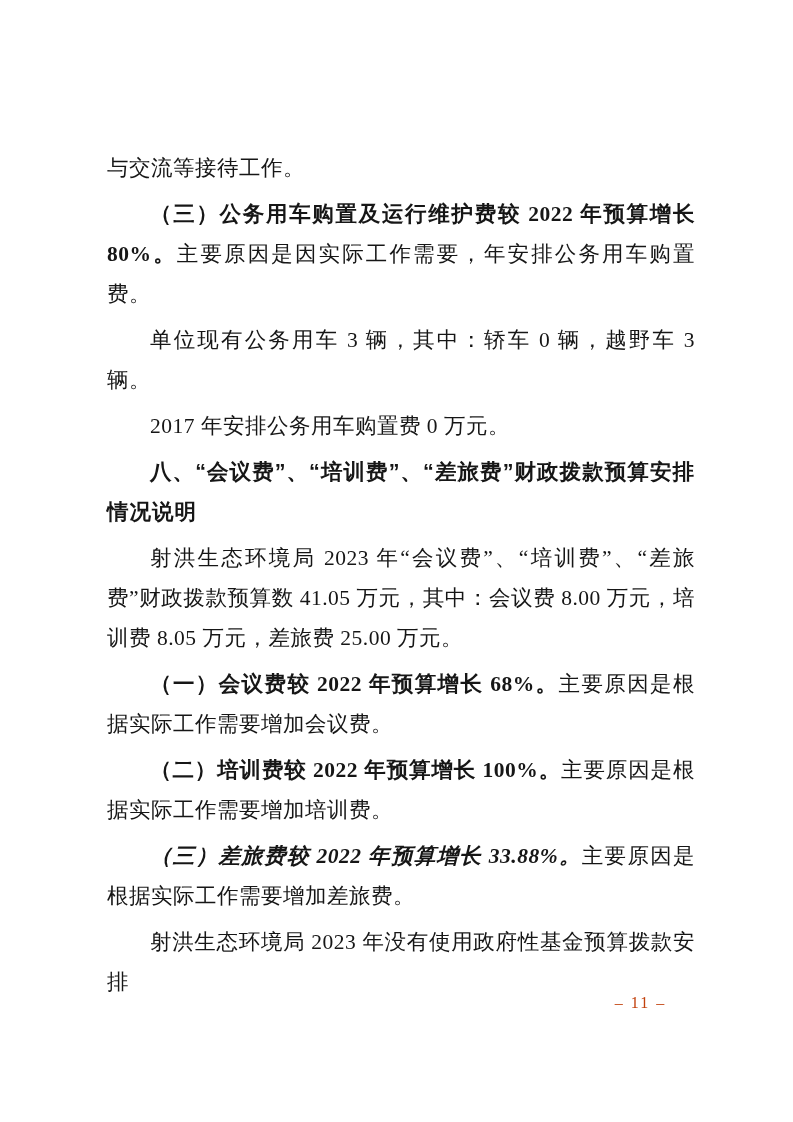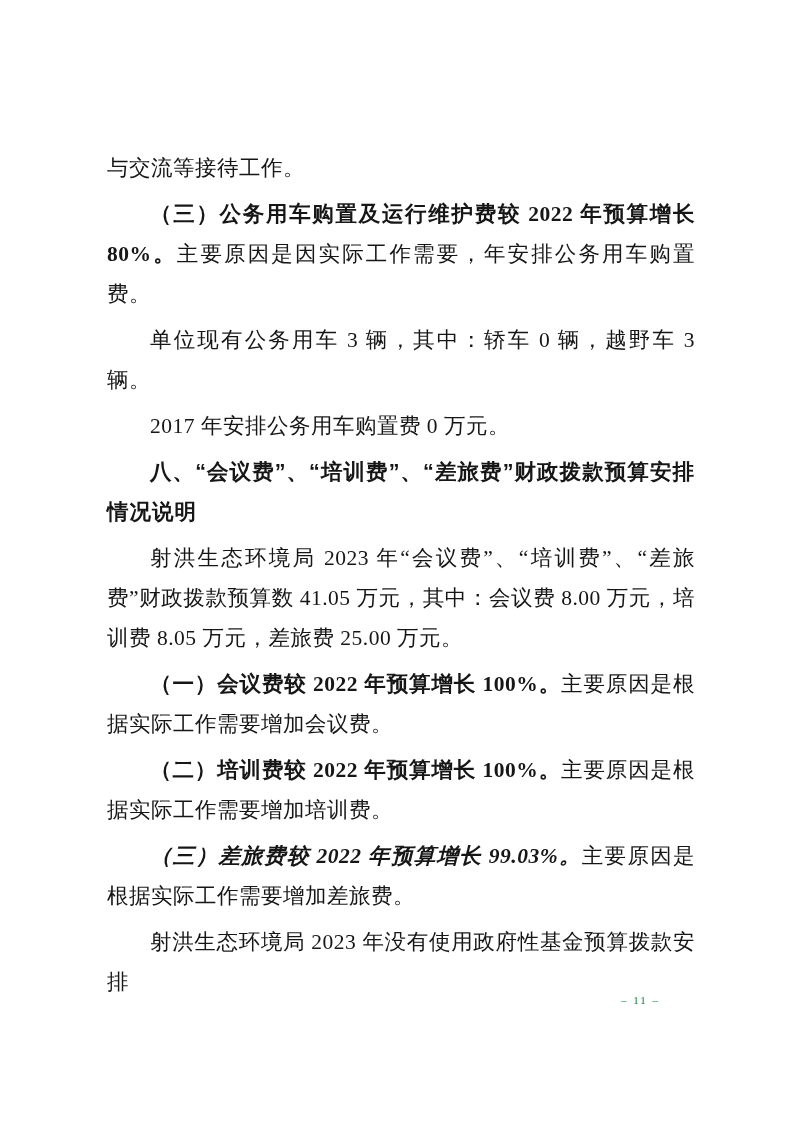--- a/index.html
+++ b/index.html
@@ -45,35 +45,35 @@
   .seg { white-space: normal; }
   .seg-body { font-weight: 400; }
   .seg-bold { font-weight: 700; }
   .seg-bold-italic { font-weight: 700; font-style: italic; }
   .page-number {
     position: absolute;
     top: 994px;
     left: 583px;
     width: 115px;
     text-align: center;
-    font-size: 11px;
+    font-size: 16px;
     letter-spacing: 2px;
-    color: #15803d;
+    color: #c2410c;
   }
 </style>
 </head>
 <body>
 
 <div class="page">
   <div class="doc-body">
       <p class="para"><span class="seg seg-body">与交流等接待工作。</span></p>
       <p class="para indent"><span class="seg seg-bold">（三）公务用车购置及运行维护费较 2022 年预算增长 80%。</span><span class="seg seg-body">主要原因是因实际工作需要，年安排公务用车购置费。</span></p>
       <p class="para indent"><span class="seg seg-body">单位现有公务用车 3 辆，其中：轿车 0 辆，越野车 3 辆。</span></p>
       <p class="para indent"><span class="seg seg-body">2017 年安排公务用车购置费 0 万元。</span></p>
       <p class="para indent hei"><span class="seg seg-hei">八、“会议费”、“培训费”、“差旅费”财政拨款预算安排情况说明</span></p>
       <p class="para indent"><span class="seg seg-body">射洪生态环境局 2023 年“会议费”、“培训费”、“差旅费”财政拨款预算数 41.05 万元，其中：会议费 8.00 万元，培训费 8.05 万元，差旅费 25.00 万元。</span></p>
-      <p class="para indent"><span class="seg seg-bold">（一）会议费较 2022 年预算增长 100%。</span><span class="seg seg-body">主要原因是根据实际工作需要增加会议费。</span></p>
+      <p class="para indent"><span class="seg seg-bold">（一）会议费较 2022 年预算增长 68%。</span><span class="seg seg-body">主要原因是根据实际工作需要增加会议费。</span></p>
       <p class="para indent"><span class="seg seg-bold">（二）培训费较 2022 年预算增长 100%。</span><span class="seg seg-body">主要原因是根据实际工作需要增加培训费。</span></p>
-      <p class="para indent"><span class="seg seg-bold-italic">（三）差旅费较 2022 年预算增长 99.03%。</span><span class="seg seg-body">主要原因是根据实际工作需要增加差旅费。</span></p>
+      <p class="para indent"><span class="seg seg-bold-italic">（三）差旅费较 2022 年预算增长 33.88%。</span><span class="seg seg-body">主要原因是根据实际工作需要增加差旅费。</span></p>
       <p class="para indent jlast"><span class="seg seg-body">射洪生态环境局 2023 年没有使用政府性基金预算拨款安排</span></p>
     </div>
   <div class="page-number">– 11 –</div>
 </div>
 
 </body></html>

